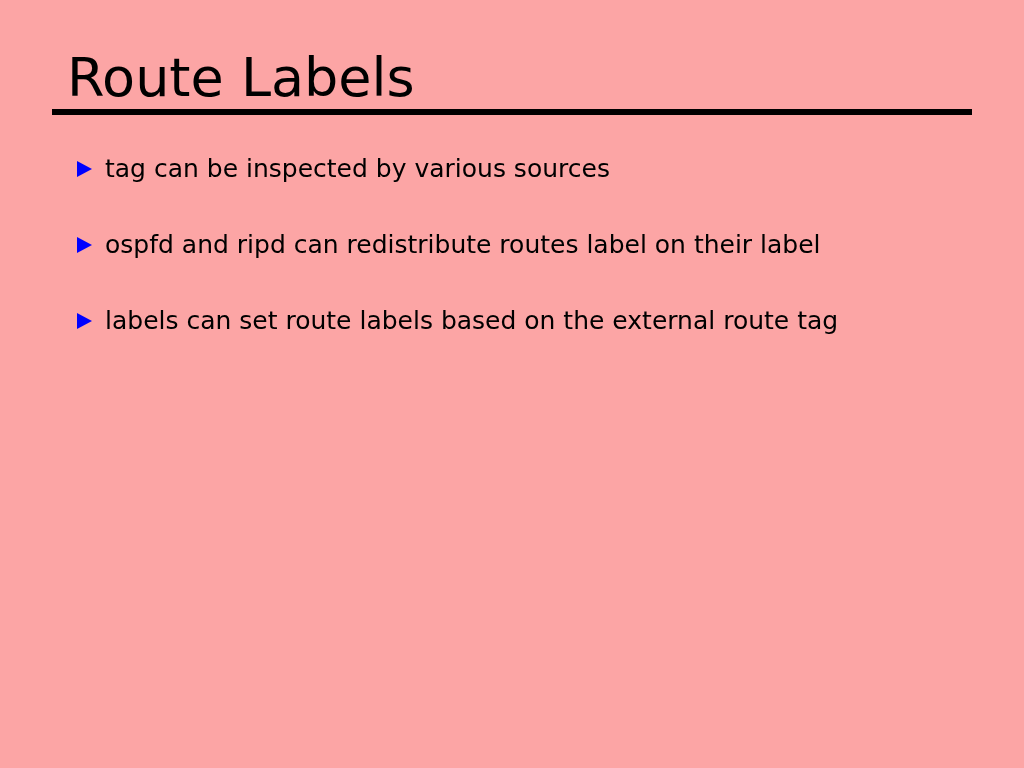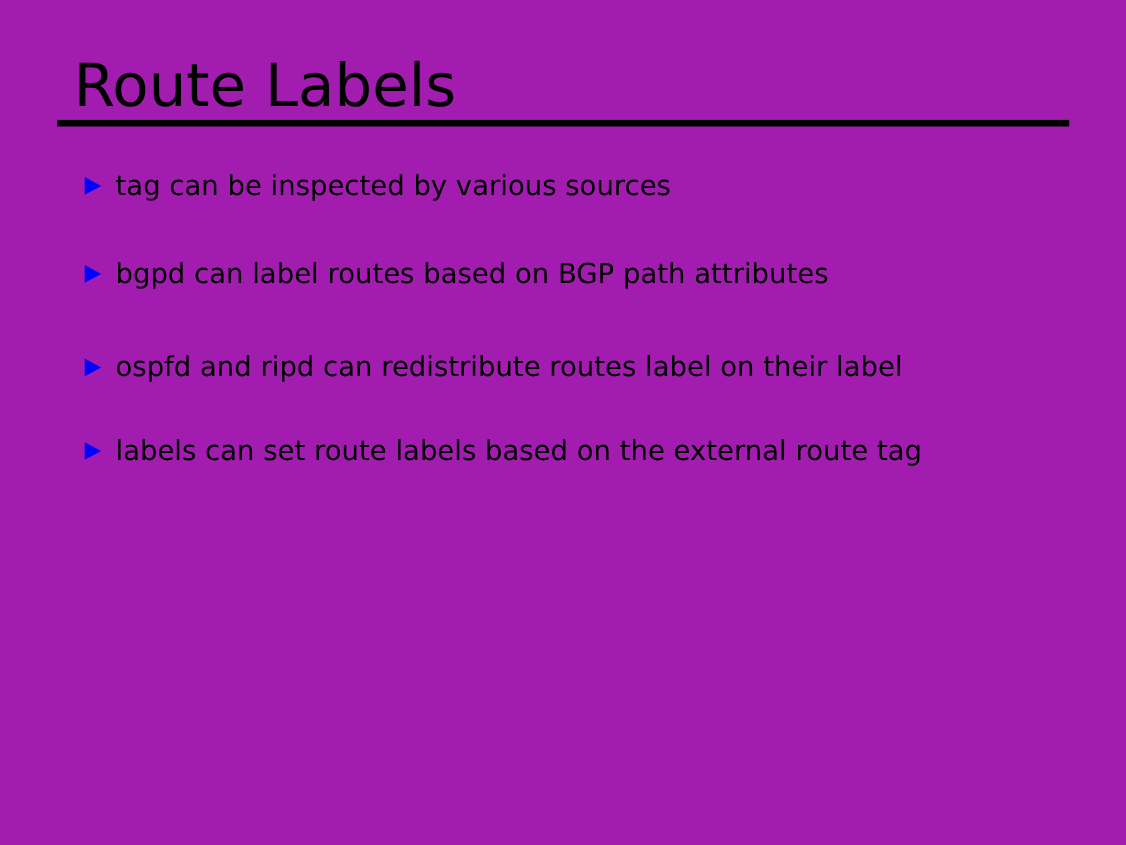--- a/index.html
+++ b/index.html
@@ -13,21 +13,21 @@
     background: #ffffff;
     font-family: "DejaVu Sans", sans-serif;
     color: #000000;
     overflow: hidden;
   }
 
   .slide {
     position: relative;
     width: 1024px;
     height: 768px;
-    background: #a21caf;
+    background: #fca5a5;
     box-sizing: border-box;
   }
 
   
   .title-block {
     position: absolute;
     left: 52px;
     top: 50px;
     width: 920px;
   }
@@ -106,24 +106,20 @@
   </div>
 
   <div class="body-block">
 
     <div class="bullet">
       <span class="bullet-marker"></span>
       <span class="bullet-text">tag can be inspected by various sources</span>
     </div>
 
 
-    <div class="bullet loose">
-      <span class="bullet-marker"></span>
-      <span class="bullet-text">bgpd can label routes based on BGP path attributes</span>
-    </div>
 
     <div class="bullet">
       <span class="bullet-marker"></span>
       <span class="bullet-text">ospfd and ripd can redistribute routes label on their label</span>
     </div>
 
     <div class="bullet">
       <span class="bullet-marker"></span>
       <span class="bullet-text">labels can set route labels based on the external route tag</span>
     </div>

